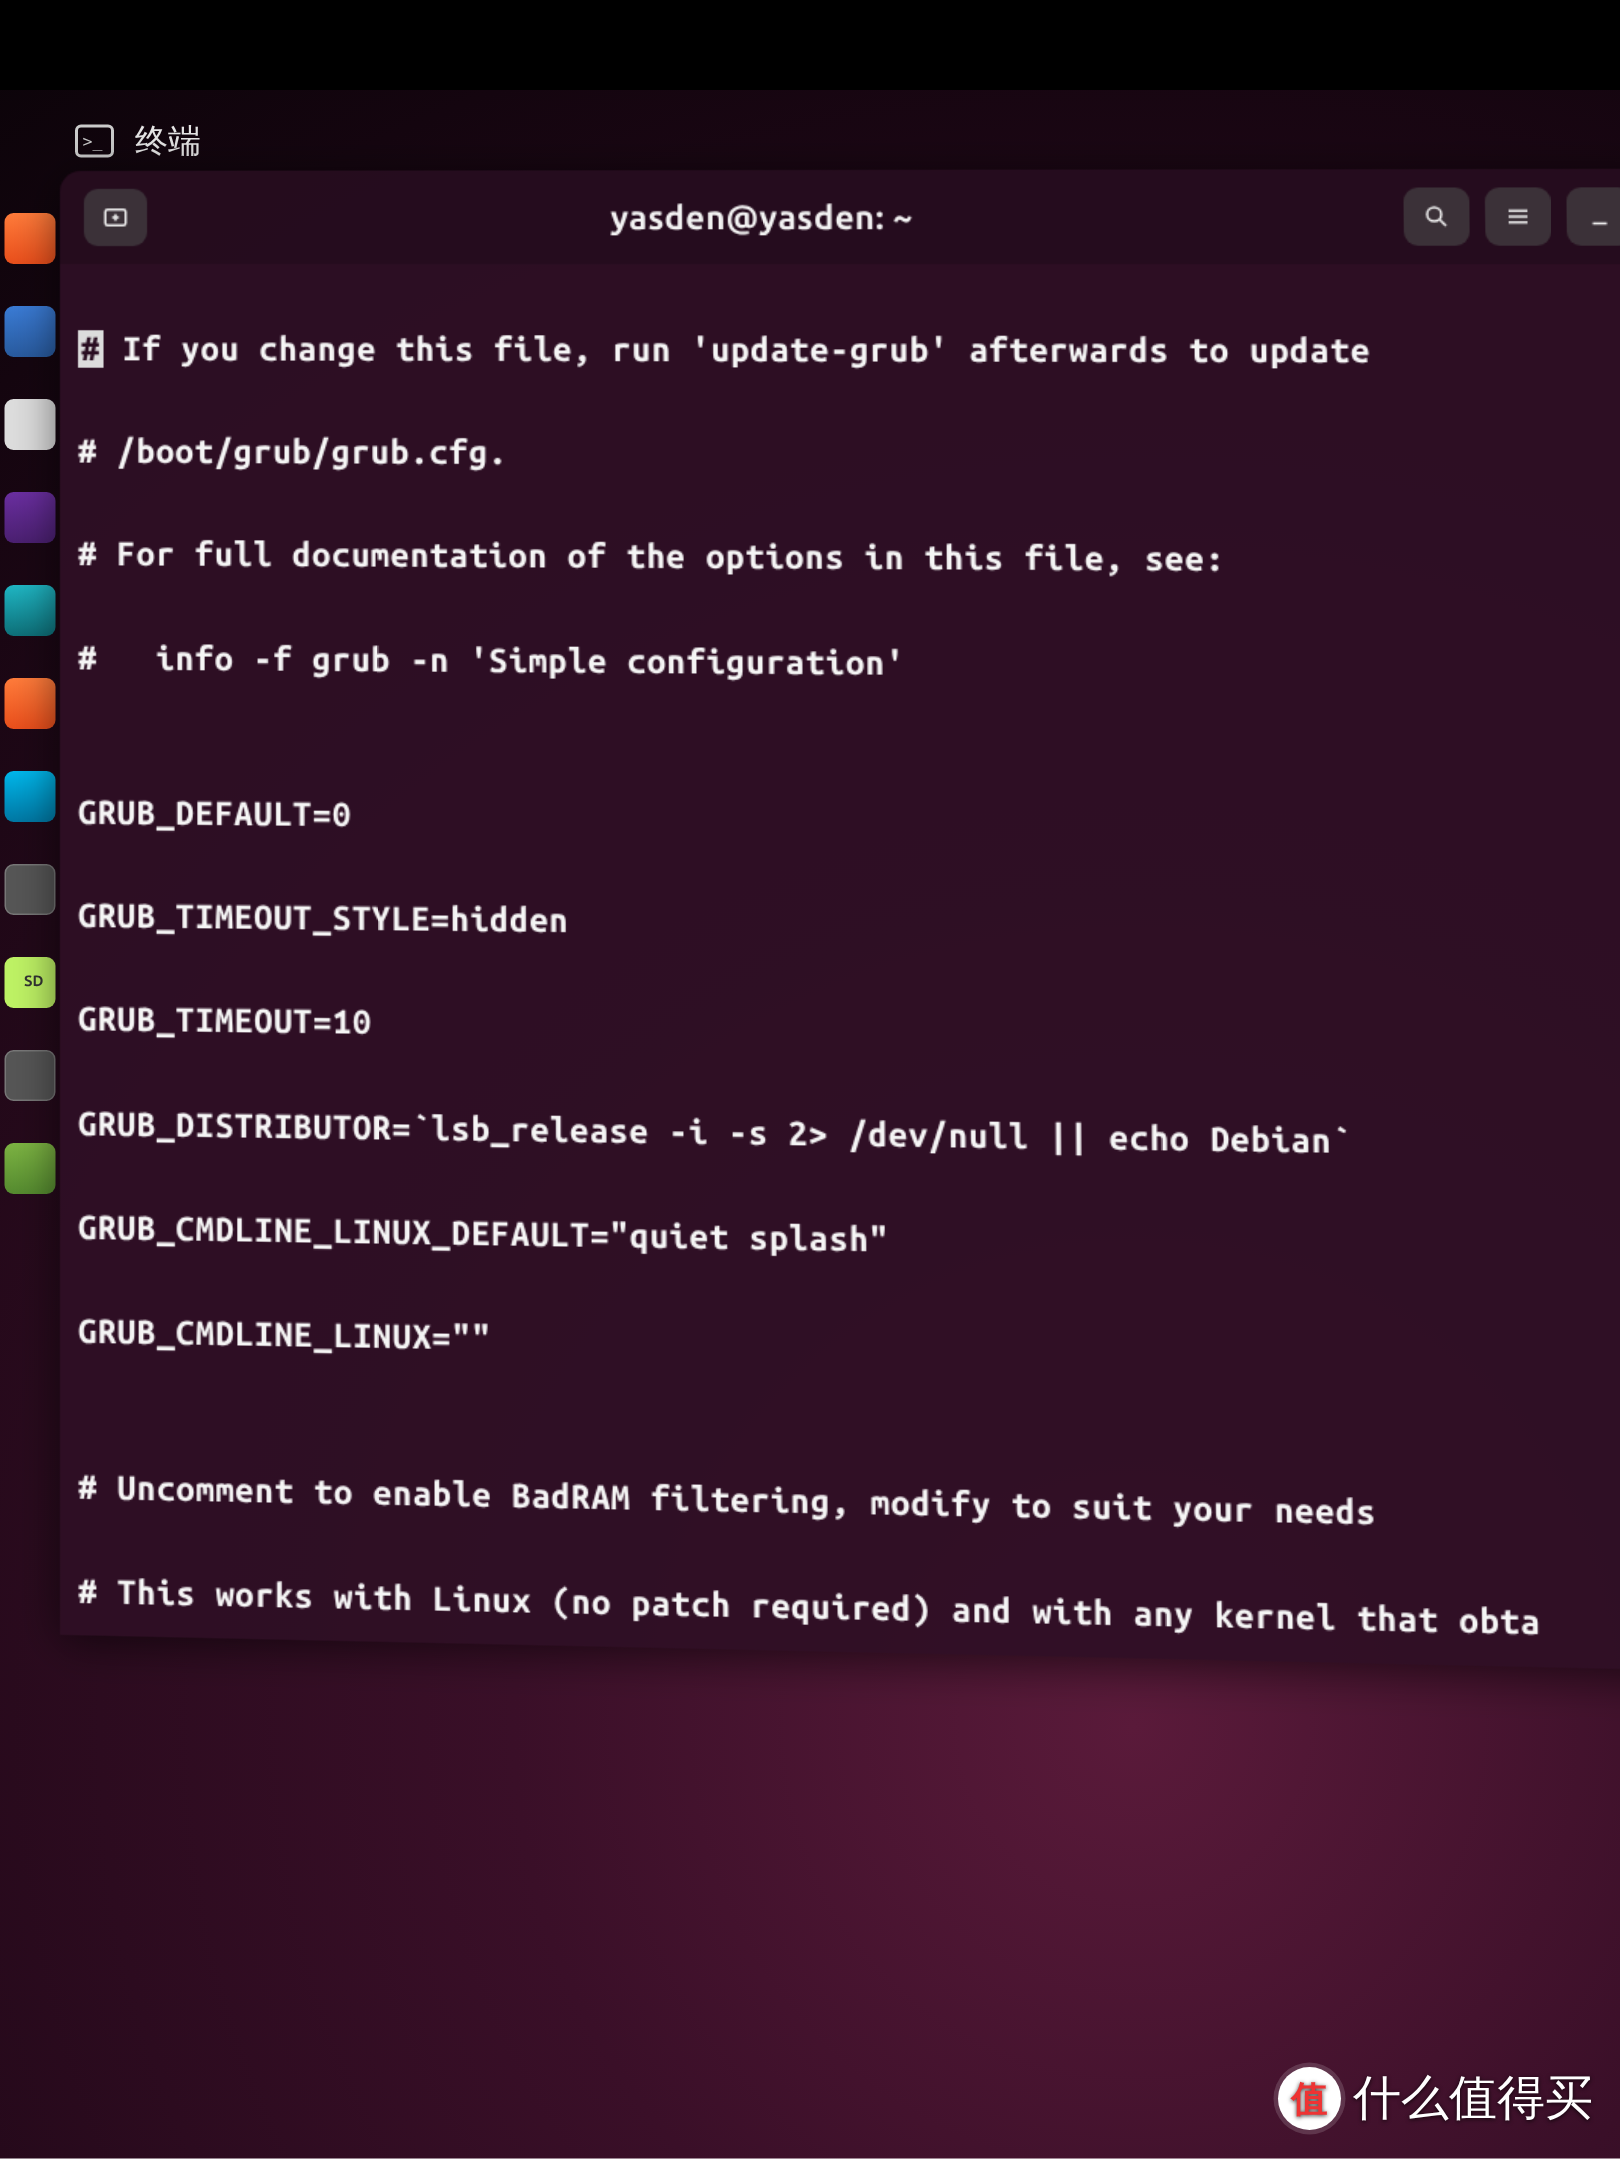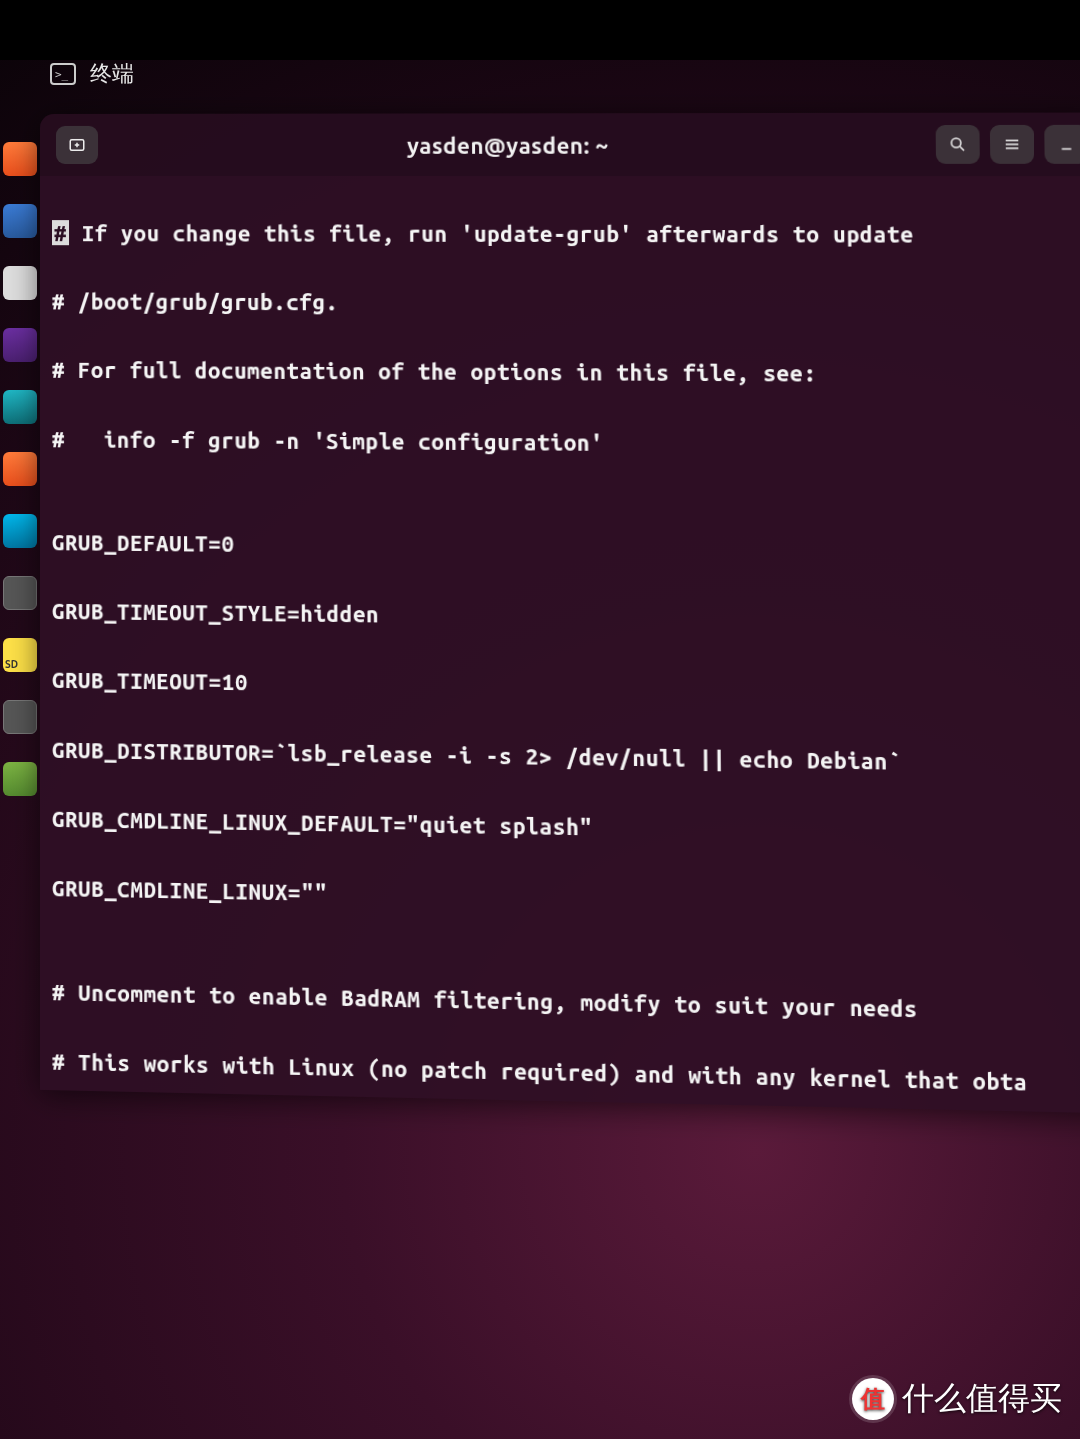--- a/index.html
+++ b/index.html
@@ -7,21 +7,21 @@
   body {
     background: radial-gradient(circle at 70% 80%, #5a1a3a 0%, #3a0f28 30%, #1e0716 70%, #0a0308 100%);
     position: relative;
     color: #eee;
   }
   
   .bezel { position:absolute; top:0; left:0; right:0; height:60px; background:#000; }
 
   
   .topbar {
-    position: absolute; top: 48px; left: 0; right: 0; height: 52px;
+    position: absolute; top: 68px; left: 0; right: 0; height: 52px;
     display: flex; align-items: center; padding-left: 50px;
     color: #e6e6e6; font-size: 22px;
   }
   .topbar .term-icon { width: 26px; height: 22px; border:2px solid #ccc; border-radius:4px; margin-right:14px; display:flex; align-items:center; justify-content:flex-start; padding-left:3px;}
   .topbar .term-icon::before { content:">_"; font-size:11px; color:#ccc; font-family:monospace; line-height:1;}
   .topbar .title { font-weight:400; }
 
   
   .dock {
     position:absolute; left:0; top:112px; bottom:0; width:40px;
@@ -30,21 +30,21 @@
   }
   .dock-item { width:34px; height:34px; border-radius:6px; }
   .d-orange{background:linear-gradient(#ff7b3a,#e94e1b);} 
   .d-blue{background:linear-gradient(#3a7bd5,#285a9e);} 
   .d-teal{background:linear-gradient(#1fb6c4,#0d6f78);} 
   .d-white{background:#ddd;} 
   .d-purple{background:linear-gradient(#6a2ea0,#4a1f70);} 
   .d-cyan{background:linear-gradient(#00b7eb,#0077a3);} 
   .d-grey{background:#555; border:1px solid #777;}
   .d-green{background:linear-gradient(#7cb342,#558b2f);} 
-  .dock-sd{background:#fde047; color:#333; font-size:10px; display:flex;align-items:flex-end;justify-content:flex-start;padding:2px;font-weight:bold;}
+  .dock-sd{background:#bef264; color:#333; font-size:10px; display:flex;align-items:flex-end;justify-content:flex-start;padding:13px;font-weight:bold;}
 
   
   .terminal {
     position:absolute; top:114px; left:40px; right:0; bottom:360px;
     background: rgba(46, 14, 36, 0.92);
     border-radius: 14px 0 0 0;
     overflow:hidden;
     box-shadow: 0 4px 30px rgba(0,0,0,0.6);
     transform: perspective(2200px) rotateX(1.5deg) rotateY(-3deg);
     transform-origin: left top;

